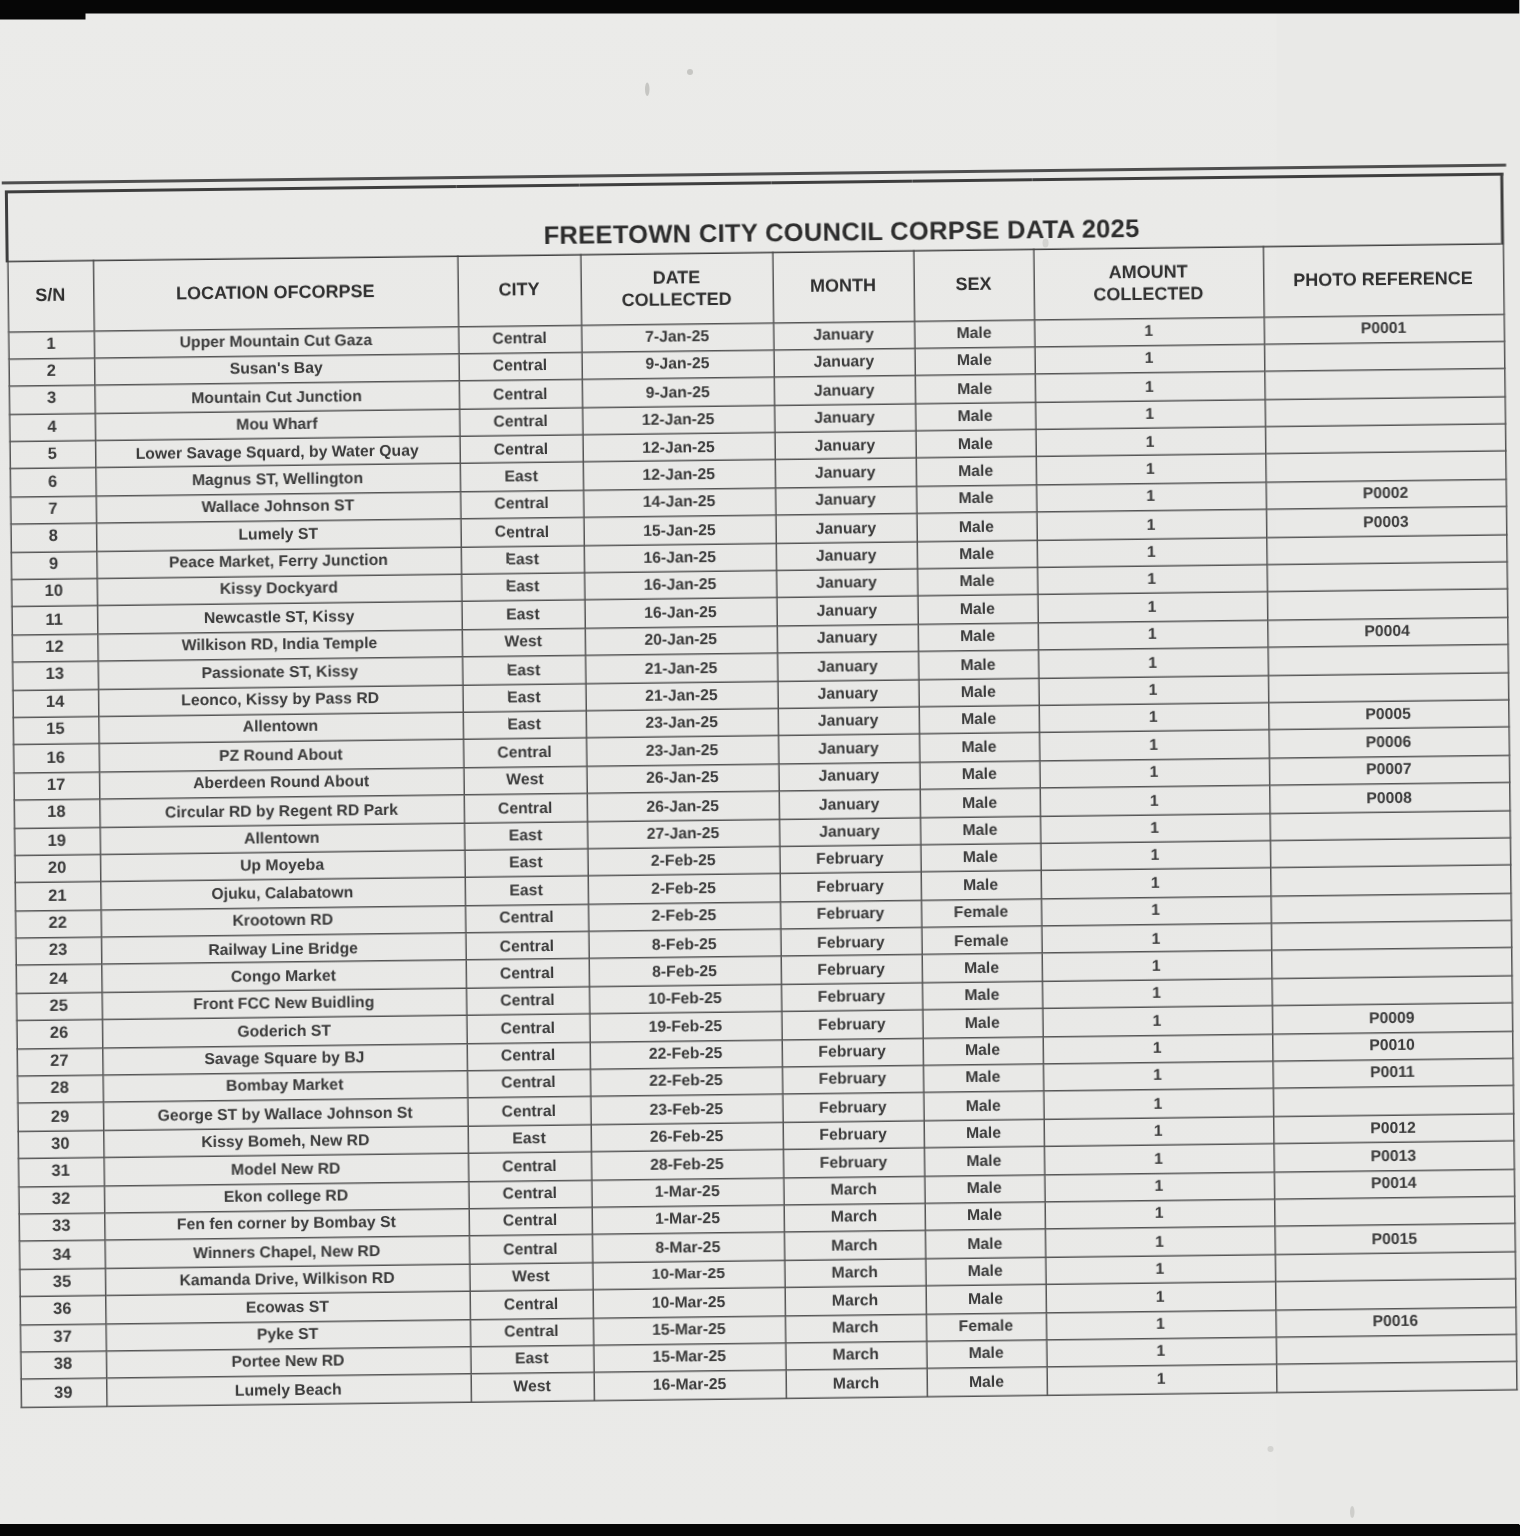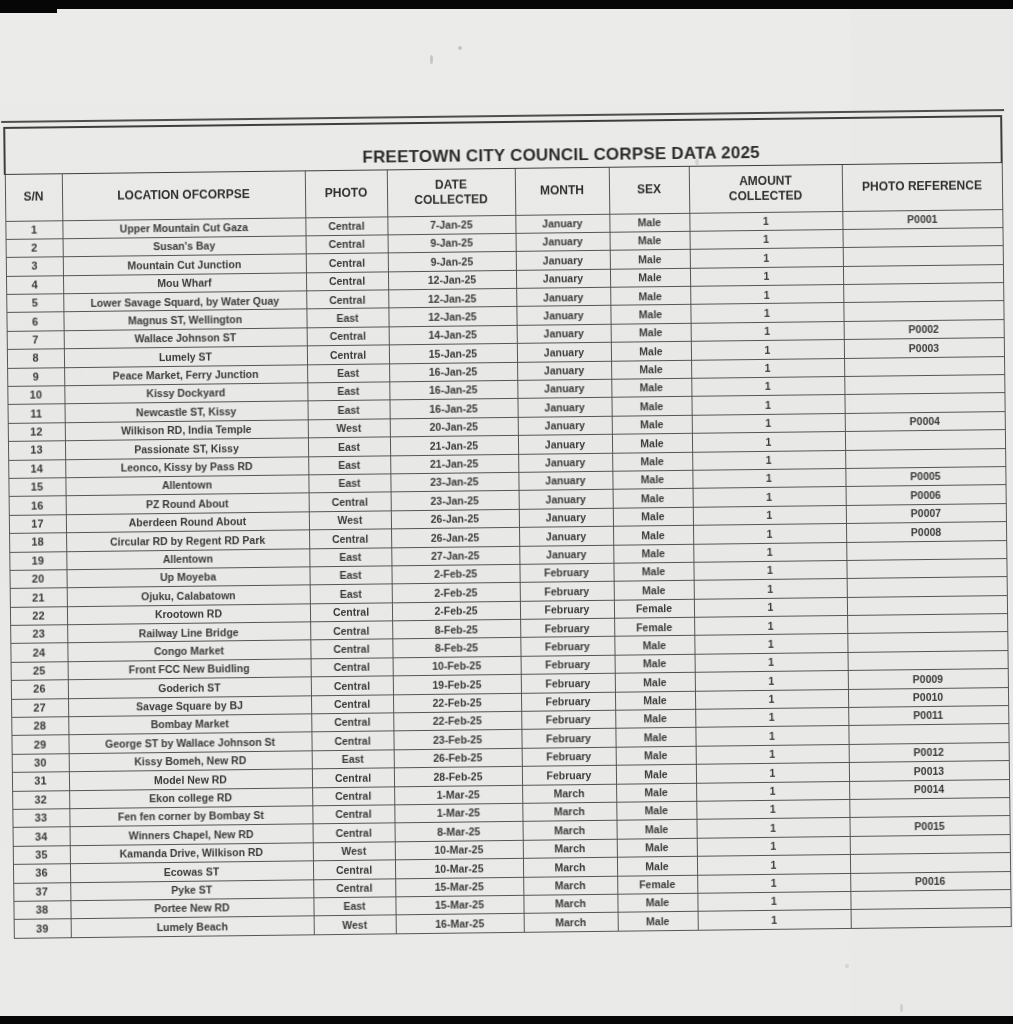--- a/index.html
+++ b/index.html
@@ -86,21 +86,21 @@
       </colgroup>
       <thead>
         <tr>
           <th class="title-cell" colspan="8">
             <span>FREETOWN CITY COUNCIL CORPSE DATA 2025</span>
           </th>
         </tr>
         <tr>
           <th>S/N</th>
           <th>LOCATION OFCORPSE</th>
-          <th>PHOTO</th>
+          <th>CITY</th>
           <th>DATE
 COLLECTED</th>
           <th>MONTH</th>
           <th>SEX</th>
           <th>AMOUNT
 COLLECTED</th>
           <th>PHOTO REFERENCE</th>
         </tr>
       </thead>
       <tbody>

